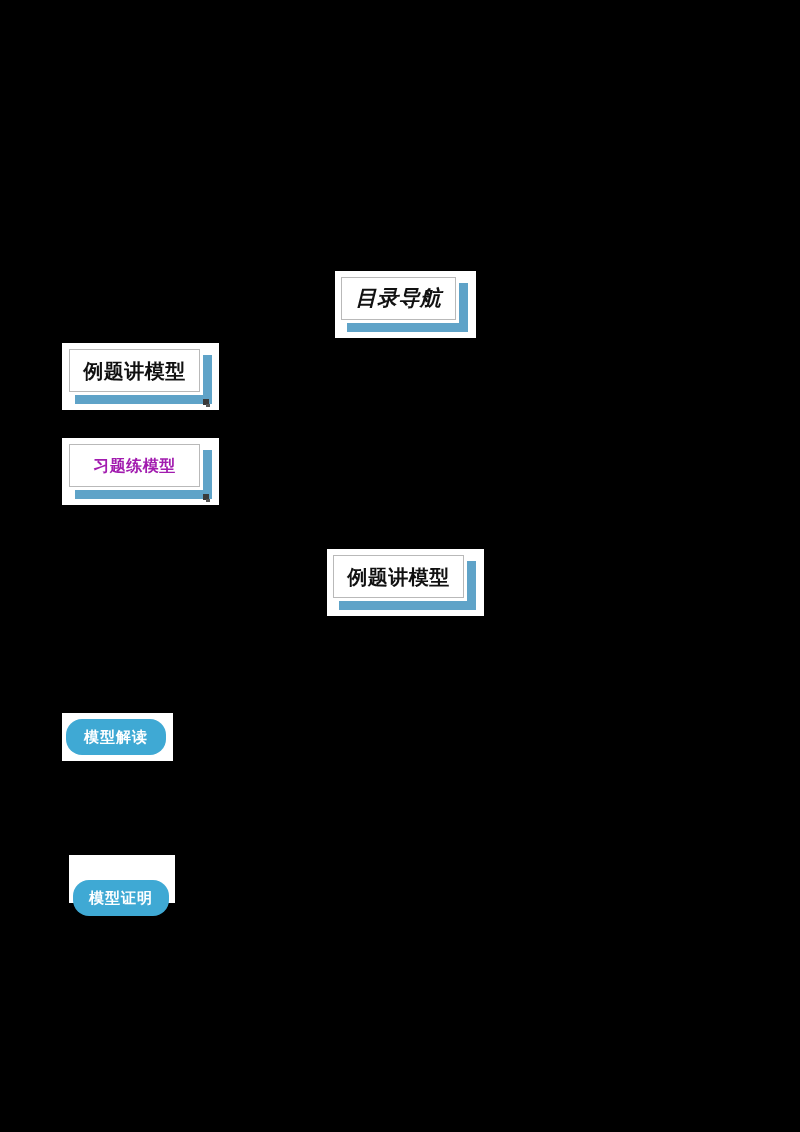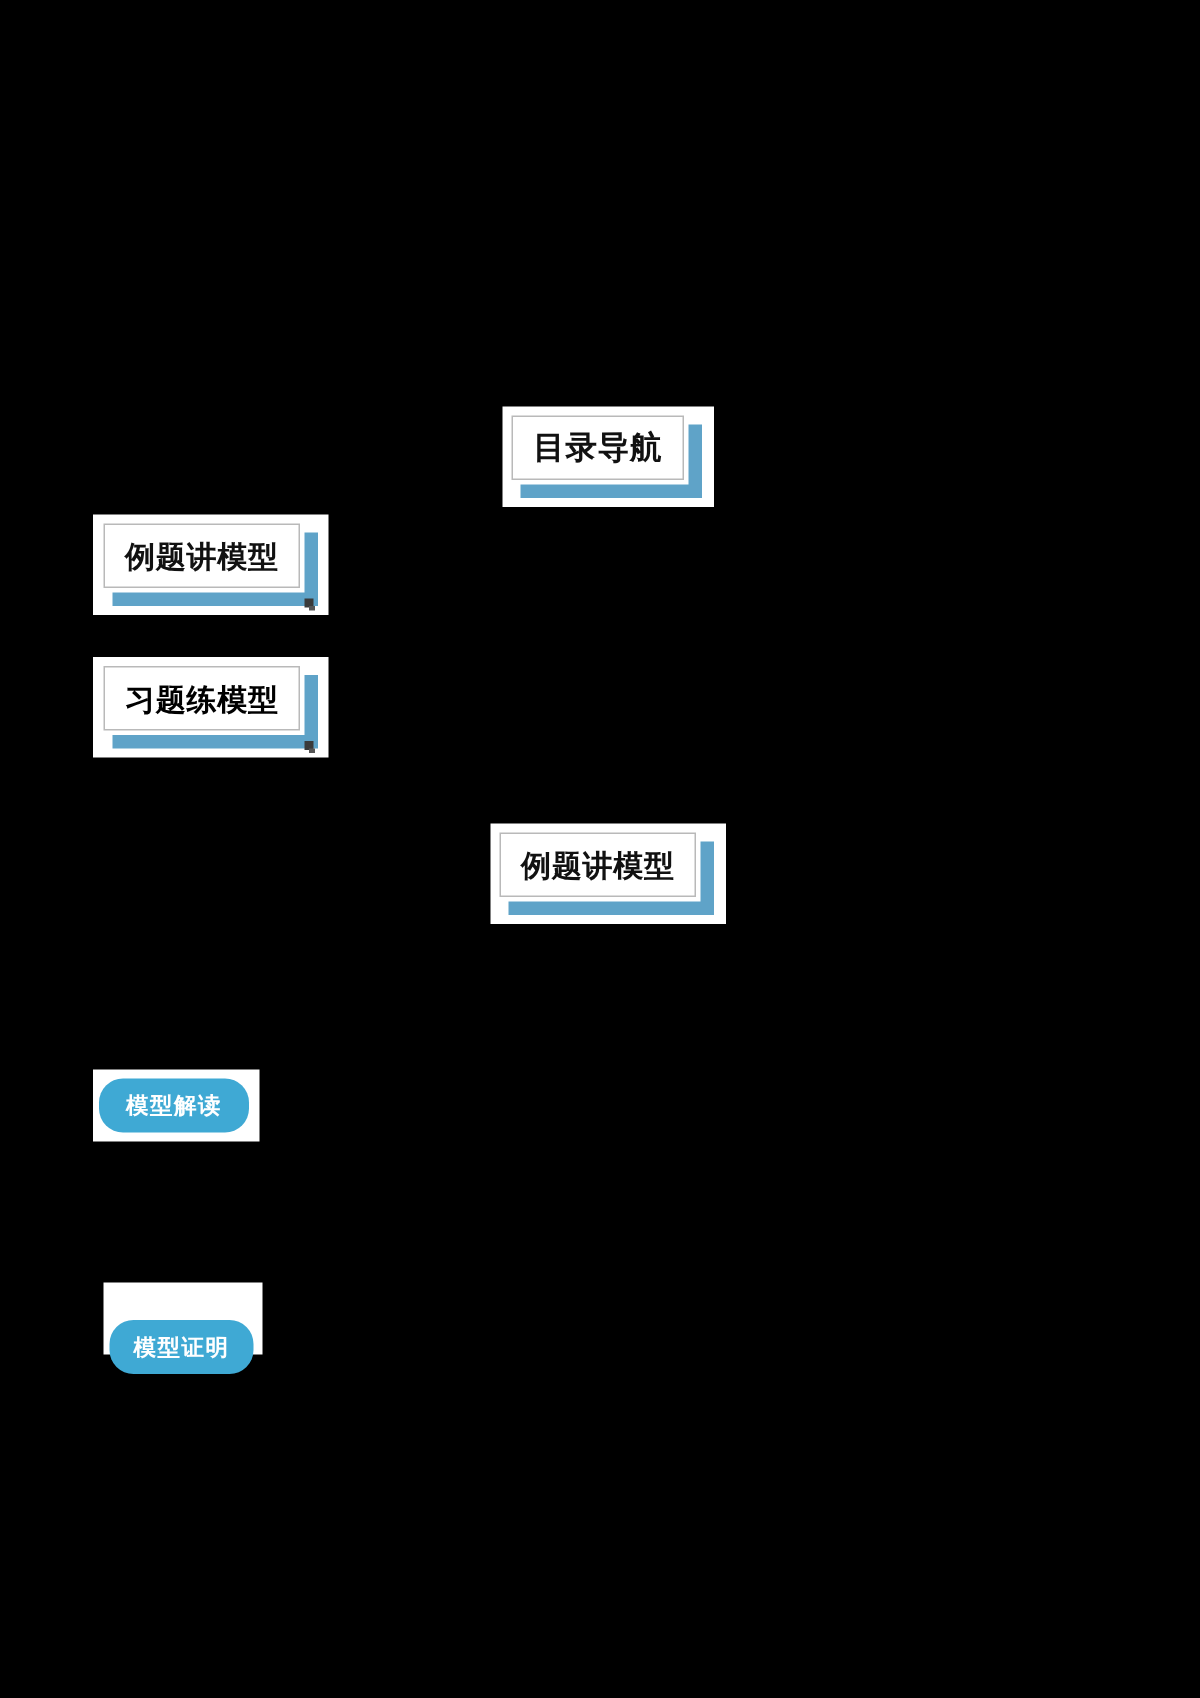--- a/index.html
+++ b/index.html
@@ -110,38 +110,38 @@
 <div id="page" style="width: 800px; height: 1132px; background: rgb(0, 0, 0);">
     <div class="paper" style="left: 335px; top: 271px; width: 141px; height: 67px;"></div>
     <div class="paper" style="left: 62px; top: 343px; width: 157px; height: 67px;"></div>
     <div class="paper" style="left: 62px; top: 438px; width: 157px; height: 67px;"></div>
     <div class="paper" style="left: 327px; top: 549px; width: 157px; height: 67px;"></div>
     <div class="paper" style="left: 62px; top: 713px; width: 111px; height: 48px;"></div>
     <div class="paper" style="left: 69px; top: 855px; width: 106px; height: 48px;"></div>
     <div class="shadowbox" style="left: 338px; top: 274px; width: 130px; height: 58px;">
       <div class="shade" style="background: rgb(95, 163, 200);"></div>
       <div class="card" style="background: rgb(255, 255, 255);">
-        <div class="inner" style="border-color: rgb(185, 185, 185);">
+        <div class="inner" style="border-color: rgb(185, 185, 185); font-style: italic;">
           <span class="label" style="font-size: 21px; color: rgb(17, 17, 17);">目录导航</span>
         </div>
       </div>
     </div>
     <div class="shadowbox" style="left: 66px; top: 346px; width: 146px; height: 58px;">
       <div class="shade" style="background: rgb(95, 163, 200);"></div>
       <div class="card" style="background: rgb(255, 255, 255);">
         <div class="inner" style="border-color: rgb(185, 185, 185);">
           <span class="label" style="font-size: 20px; color: rgb(17, 17, 17);">例题讲模型</span>
         </div>
       </div>
     </div>
     <div class="shadowbox" style="left: 66px; top: 441px; width: 146px; height: 58px;">
       <div class="shade" style="background: rgb(95, 163, 200);"></div>
       <div class="card" style="background: rgb(255, 255, 255);">
         <div class="inner" style="border-color: rgb(185, 185, 185);">
-          <span class="label" style="font-size: 20px; color: #000000;">习题练模型</span>
+          <span class="label" style="font-size: 16px; color: #a21caf;">习题练模型</span>
         </div>
       </div>
     </div>
     <div class="shadowbox" style="left: 330px; top: 552px; width: 146px; height: 58px;">
       <div class="shade" style="background: rgb(95, 163, 200);"></div>
       <div class="card" style="background: rgb(255, 255, 255);">
         <div class="inner" style="border-color: rgb(185, 185, 185);">
           <span class="label" style="font-size: 20px; color: rgb(17, 17, 17);">例题讲模型</span>
         </div>
       </div>

